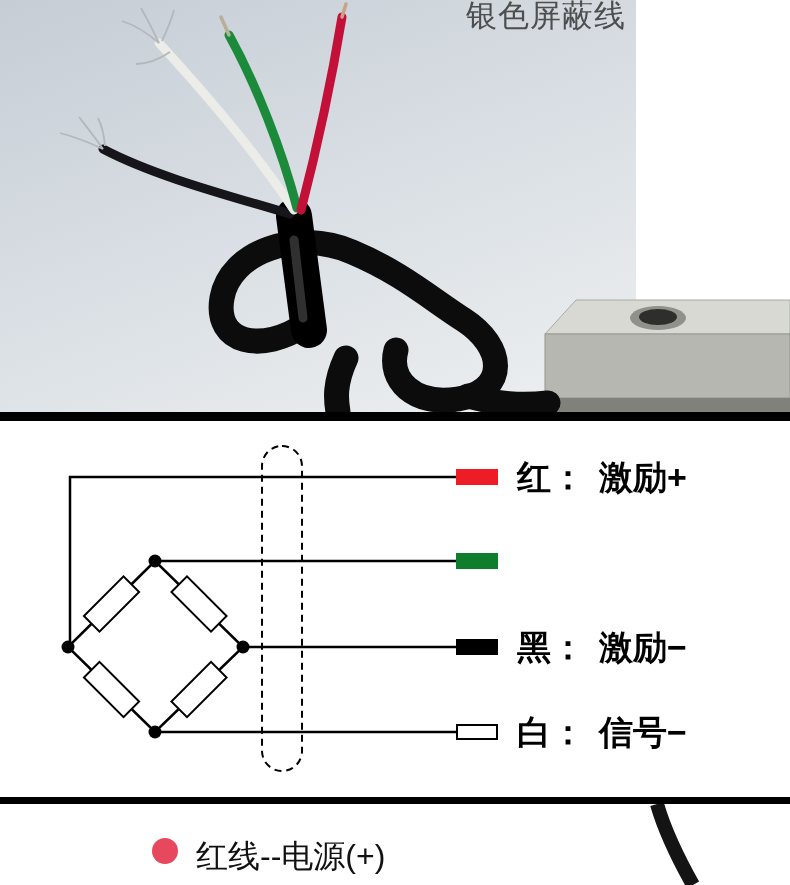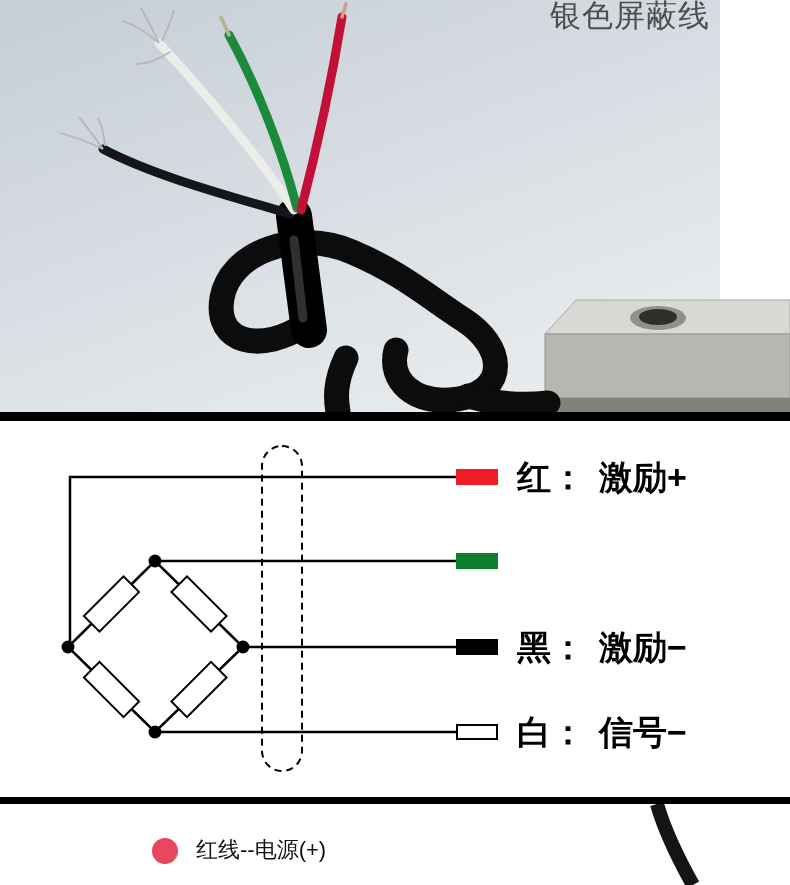--- a/index.html
+++ b/index.html
@@ -1,41 +1,41 @@
 <!DOCTYPE html>
 <html><head>
 <meta charset="utf-8">
 <style>
   html,body{margin:0;padding:0;}
   body{width:790px;height:885px;background:#fff;font-family:"Liberation Sans","DejaVu Sans",sans-serif;}
   .page{position:relative;width:790px;height:885px;overflow:hidden;}
 
   
-  .photo-section{position:relative;width:720px;height:412px;
+  .photo-section{position:relative;width:636px;height:412px;
     background:linear-gradient(160deg,#c6cdd5 0%,#d9dfe4 50%,#eef0f1 100%);}
   .photo-caption{position:absolute;top:-5px;right:10px;font-size:31px;font-weight:500;
     color:#4c4e50;letter-spacing:1px;}
 
   
   .divider{width:790px;height:9px;background:#000;}
   .divider2{height:7px;}
 
   
   .diagram-section{position:relative;width:790px;height:376px;background:#fff;}
   .diagram-svg{position:absolute;left:0;top:0;}
   .wire-swatch{position:absolute;left:456px;width:42px;height:16px;}
   .swatch-outline{border:2px solid #000;box-sizing:border-box;}
   .wire-label{position:absolute;left:517px;height:44px;line-height:44px;font-size:34px;
     font-weight:700;color:#000;white-space:nowrap;}
   .wire-label .val{margin-left:14px;text-align:center;}
 
   
   .legend-section{position:relative;width:790px;height:81px;background:#fff;}
   .legend-bullet{position:absolute;left:152px;top:34px;width:26px;height:26px;border-radius:50%;}
-  .legend-text{position:absolute;left:196px;top:31px;font-size:22px;font-weight:500;color:#111;}
+  .legend-text{position:absolute;left:196px;top:31px;font-size:32px;font-weight:500;color:#111;}
   .legend-wire{position:absolute;left:635px;top:0;}
 </style>
 </head>
 <body>
 
 <div class="page">
 
   <section class="photo-section">
     <svg width="790" height="412" viewBox="0 0 790 412">
 

